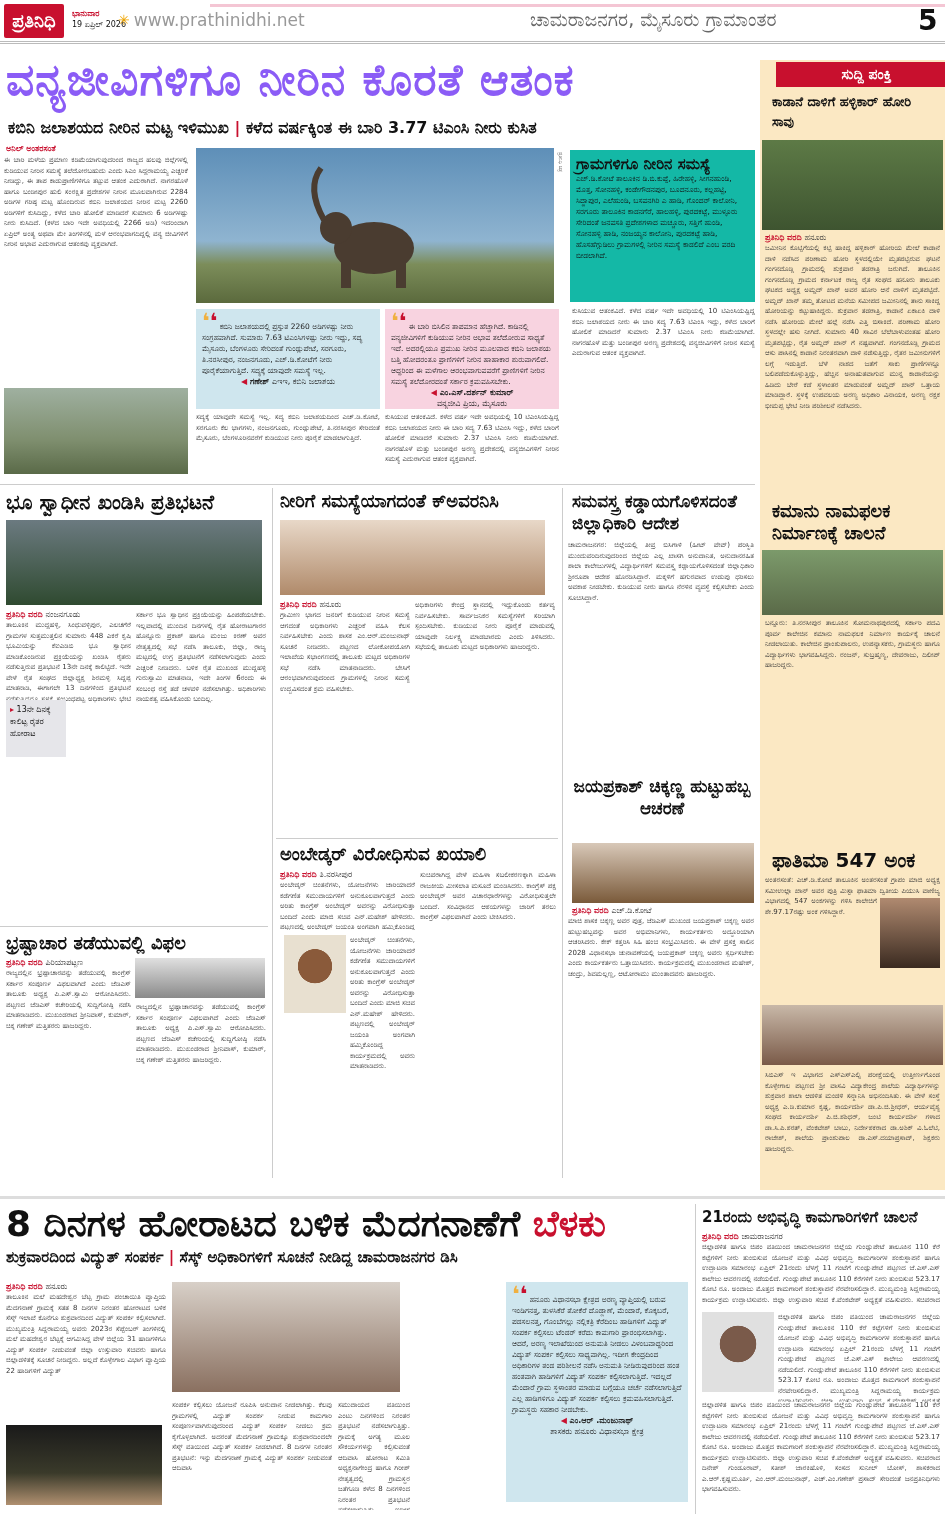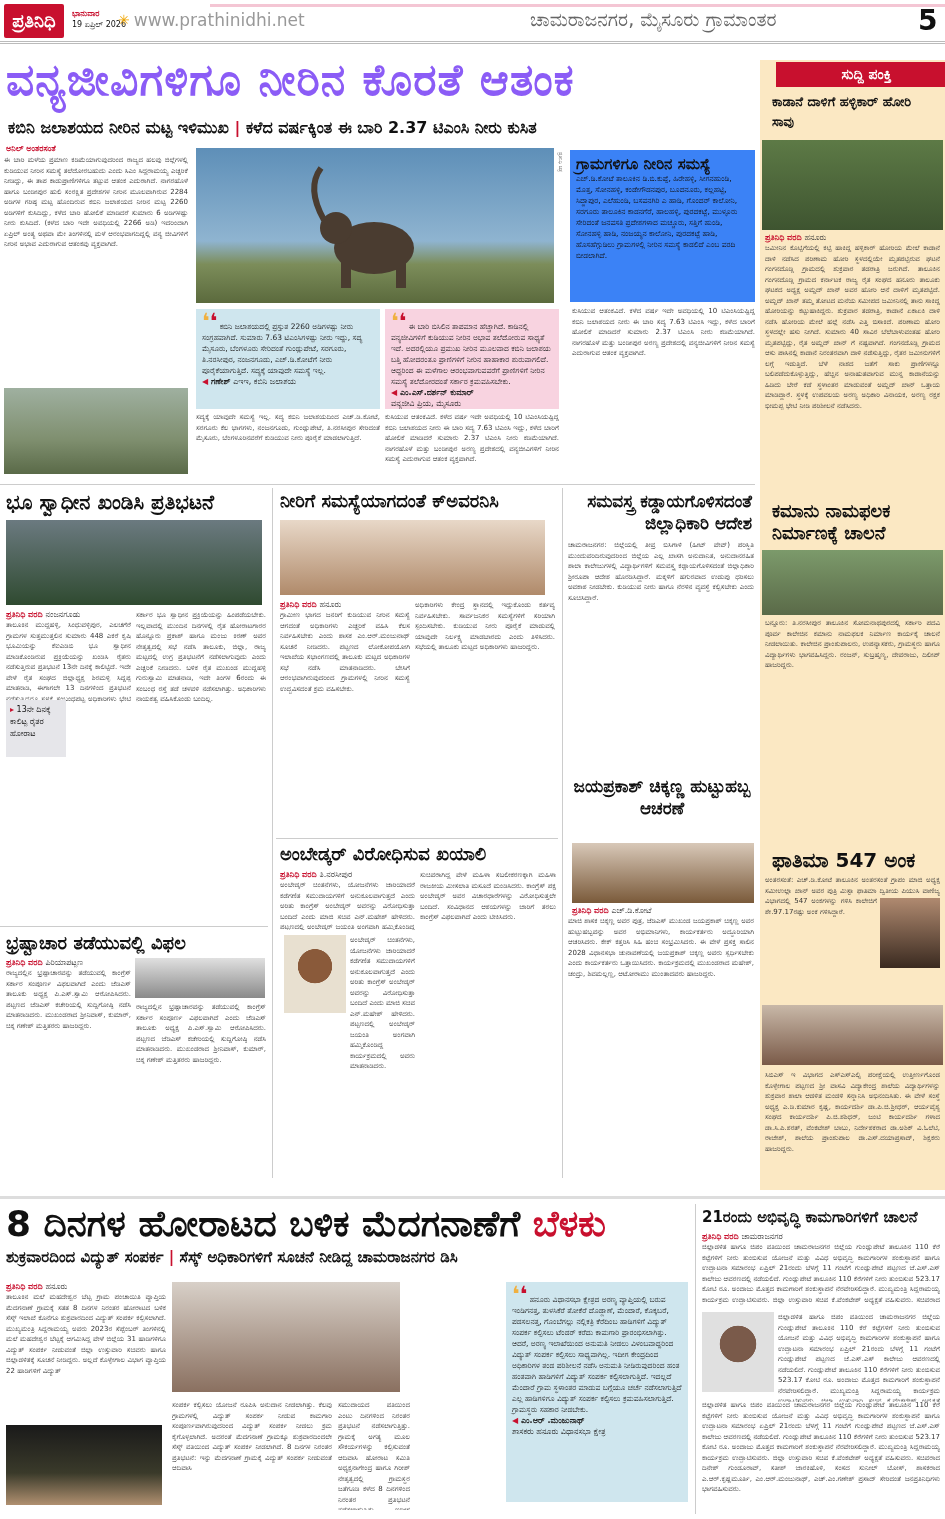--- a/index.html
+++ b/index.html
@@ -18,27 +18,27 @@
 .hl{color:#8b5cf6}
 .redtxt{color:#c8102e}
 .byline{font-size:8px;color:#c8102e;font-weight:bold}
 .byline span{color:#333;font-weight:normal}
 .body{font-size:7px;line-height:10.5px;color:#333;text-align:justify;overflow:hidden}
 .photo{background:linear-gradient(135deg,#6b8a5a,#3d4d3a)}
 .credit{font-size:5px;color:#555;writing-mode:vertical-rl}
 .quote{padding:6px;font-size:7.5px;line-height:11px;color:#222}
 .quote .qm{color:#c8102e;font-size:22px;line-height:14px;font-weight:bold}
 .quote .qm .o{color:#f0b040}
-.quote .sign{text-align:left;font-weight:bold;font-size:8px}
+.quote .sign{text-align:center;font-weight:bold;font-size:8px}
 .quote .sign .arr{color:#c8102e}
 .vline{background:#ccc;width:1px}
 .hline{background:#ccc;height:1px}
 .sidebar{background:#fbe8c3}
 .sudhi{background:#c8102e;color:#fff;text-align:center;font-size:14px;font-weight:bold;padding:4px 0}
-.infobox{background:#3b82f6;padding:6px;font-size:7.5px;line-height:11px}
+.infobox{background:#14b8a6;padding:6px;font-size:7.5px;line-height:11px}
 .infobox .t{font-size:15px;font-weight:bold;line-height:17px}
 .small-hl{font-size:13px;font-weight:bold}
 .caption-box{background:#e6e6ea;font-size:8px;padding:4px;line-height:12px}
 </style>
 </head>
 <body>
 
 <div class="abs masthead"></div>
 <div class="abs pinkbar"></div>
 <div class="abs logo">ಪ್ರತಿನಿಧಿ</div>
@@ -50,21 +50,21 @@
   <span class="spark">✳</span>
   <span>www.prathinidhi.net</span>
 </div>
 <div class="abs section">ಚಾಮರಾಜನಗರ, ಮೈಸೂರು ಗ್ರಾಮಾಂತರ</div>
 <div class="abs pageno">5</div>
 
 <h1 class="abs hl" style="left:6px;top:58px;font-size:44px;letter-spacing:1px">ವನ್ಯಜೀವಿಗಳಿಗೂ ನೀರಿನ ಕೊರತೆ ಆತಂಕ</h1>
 <div class="abs" style="left:8px;top:118px;font-size:16px;font-weight:bold;white-space:nowrap">
   <span>ಕಬಿನಿ ಜಲಾಶಯದ ನೀರಿನ ಮಟ್ಟ ಇಳಿಮುಖ</span>
   <span class="redtxt"> | </span>
-  <span>ಕಳೆದ ವರ್ಷಕ್ಕಿಂತ ಈ ಬಾರಿ 2.37 ಟಿಎಂಸಿ ನೀರು ಕುಸಿತ</span>
+  <span>ಕಳೆದ ವರ್ಷಕ್ಕಿಂತ ಈ ಬಾರಿ 3.77 ಟಿಎಂಸಿ ನೀರು ಕುಸಿತ</span>
 </div>
 <div class="abs byline" style="left:6px;top:144px">ಅನಿಲ್ ಅಂತರಸಂತೆ</div>
 <div class="abs body" style="left:4px;top:155px;width:184px;height:230px">ಈ ಬಾರಿ ಮಳೆಯ ಪ್ರಮಾಣ ಕಡಿಮೆಯಾಗುವುದರಿಂದ ರಾಜ್ಯದ ಹಲವು ಜಿಲ್ಲೆಗಳಲ್ಲಿ ಕುಡಿಯುವ ನೀರಿನ ಸಮಸ್ಯೆ ತಲೆದೋರಬಹುದು ಎಂದು ಸಿಎಂ ಸಿದ್ದರಾಮಯ್ಯ ಎಚ್ಚರಿಕೆ ನೀಡಿದ್ದು, ಈ ತಾಪ ಕಾಡುಪ್ರಾಣಿಗಳಿಗೂ ತಟ್ಟುವ ಆತಂಕ ಎದುರಾಗಿದೆ. ನಾಗರಹೊಳೆ ಹಾಗೂ ಬಂಡೀಪುರ ಹುಲಿ ಸಂರಕ್ಷಿತ ಪ್ರದೇಶಗಳ ನೀರಿನ ಮೂಲವಾಗಿರುವ 2284 ಅಡಿಗಳ ಗರಿಷ್ಠ ಮಟ್ಟ ಹೊಂದಿರುವ ಕಬಿನಿ ಜಲಾಶಯದ ನೀರಿನ ಮಟ್ಟ 2260 ಅಡಿಗಳಿಗೆ ಕುಸಿದಿದ್ದು, ಕಳೆದ ಬಾರಿ ಹೋಲಿಕೆ ಮಾಡಿದರೆ ಸುಮಾರು 6 ಅಡಿಗಳಷ್ಟು ನೀರು ಕುಸಿದಿದೆ. (ಕಳೆದ ಬಾರಿ ಇದೇ ಅವಧಿಯಲ್ಲಿ 2266 ಅಡಿ) ಇದರಿಂದಾಗಿ ಏಪ್ರಿಲ್ ಅಂತ್ಯ ಅಥವಾ ಮೇ ತಿಂಗಳಿನಲ್ಲಿ ಮಳೆ ಆರಂಭವಾಗದಿದ್ದಲ್ಲಿ ವನ್ಯ ಜೀವಿಗಳಿಗೆ ನೀರಿನ ಅಭಾವ ಎದುರಾಗುವ ಆತಂಕವು ವ್ಯಕ್ತವಾಗಿದೆ.</div>
 <div class="abs photo" style="left:4px;top:388px;width:184px;height:86px;background:linear-gradient(#9fb0a0 0%,#7f8f6f 60%,#5a6a48 100%)"></div>
 
 <div class="abs photo" style="left:196px;top:148px;width:358px;height:155px;background:linear-gradient(#5e8fb8 0%,#8fb4d0 60%,#7c8d5a 75%,#5b6a3d 100%)">
   <svg width="358" height="155">
       <ellipse cx="178" cy="100" rx="40" ry="26" fill="#4a3c30"></ellipse>
       <rect x="145" y="105" width="10" height="35" fill="#4a3c30"></rect>
       <rect x="200" y="105" width="10" height="35" fill="#4a3c30"></rect>
@@ -119,21 +119,21 @@
 <div class="abs body" style="left:6px;top:620px;width:125px;height:290px">ತಾಲೂಕಿನ ಮುದ್ದಹಳ್ಳಿ, ಸಿಂಧುವಳ್ಳಿಪುರ, ಎಲಚಗೆರೆ ಗ್ರಾಮಗಳ ಸುತ್ತಮುತ್ತಲಿನ ಸುಮಾರು 448 ಎಕರೆ ಕೃಷಿ ಭೂಮಿಯನ್ನು ಕೆಐಎಡಿಬಿ ಭೂ ಸ್ವಾಧೀನ ಮಾಡಿಕೊಂಡಿರುವ ಪ್ರಕ್ರಿಯೆಯನ್ನು ಖಂಡಿಸಿ ರೈತರು ನಡೆಸುತ್ತಿರುವ ಪ್ರತಿಭಟನೆ 13ನೇ ದಿನಕ್ಕೆ ಕಾಲಿಟ್ಟಿದೆ. ಇದೇ ವೇಳೆ ರೈತ ಸಂಘದ ಜಿಲ್ಲಾಧ್ಯಕ್ಷ ಶಿರಮಳ್ಳಿ ಸಿದ್ದಪ್ಪ ಮಾತನಾಡಿ, ಈಗಾಗಲೇ 13 ದಿನಗಳಿಂದ ಪ್ರತಿಭಟನೆ ನಡೆಸುತ್ತಿದ್ದರೂ ಸ್ಥಳಕ್ಕೆ ಸಂಬಂಧಪಟ್ಟ ಅಧಿಕಾರಿಗಳು ಭೇಟಿ ನೀಡಿಲ್ಲ.</div>
 <div class="abs caption-box" style="left:6px;top:700px;width:60px;height:57px"><span class="redtxt">▸ </span><span>13ನೇ ದಿನಕ್ಕೆ ಕಾಲಿಟ್ಟ ರೈತರ ಹೋರಾಟ</span></div>
 <div class="abs body" style="left:136px;top:610px;width:130px;height:300px">ಸರ್ಕಾರ ಭೂ ಸ್ವಾಧೀನ ಪ್ರಕ್ರಿಯೆಯನ್ನು ಹಿಂಪಡೆಯಬೇಕು. ಇಲ್ಲವಾದಲ್ಲಿ ಮುಂದಿನ ದಿನಗಳಲ್ಲಿ ರೈತ ಹೋರಾಟಗಾರರ ಹೊನ್ನೂರು ಪ್ರಕಾಶ್ ಹಾಗೂ ಮಂಜು ಕಿರಣ್ ಅವರ ನೇತೃತ್ವದಲ್ಲಿ ಸಭೆ ನಡೆಸಿ ತಾಲೂಕು, ಜಿಲ್ಲಾ, ರಾಜ್ಯ ಮಟ್ಟದಲ್ಲಿ ಉಗ್ರ ಪ್ರತಿಭಟನೆಗೆ ನಡೆಸಲಾಗುವುದು ಎಂದು ಎಚ್ಚರಿಕೆ ನೀಡಿದರು. ಬಳಿಕ ರೈತ ಮುಖಂಡ ಮುದ್ದಹಳ್ಳಿ ಗುರುಸ್ವಾಮಿ ಮಾತನಾಡಿ, ಇದೇ ತಿಂಗಳ 6ರಂದು ಈ ಸಂಬಂಧ ರಸ್ತೆ ತಡೆ ಚಳವಳಿ ನಡೆಸಲಾಗಿತ್ತು. ಅಧಿಕಾರಿಗಳು ನಾಯಕತ್ವ ವಹಿಸಿಕೊಂಡು ಬಂದಿಲ್ಲ.</div>
 
 <div class="abs" style="left:280px;top:490px;font-size:18px;font-weight:bold">ನೀರಿಗೆ ಸಮಸ್ಯೆಯಾಗದಂತೆ ಕ್ಅವರನಿಸಿ</div>
 <div class="abs photo" style="left:280px;top:520px;width:265px;height:75px;background:linear-gradient(#e8d8c8,#b08a6a)"></div>
 <div class="abs byline" style="left:280px;top:600px"><span style="color:#c8102e;font-weight:bold">ಪ್ರತಿನಿಧಿ ವರದಿ</span> <span>ಹನೂರು</span></div>
 <div class="abs body" style="left:280px;top:610px;width:130px;height:225px">ಗ್ರಾಮೀಣ ಭಾಗದ ಜನರಿಗೆ ಕುಡಿಯುವ ನೀರಿನ ಸಮಸ್ಯೆ ಆಗದಂತೆ ಅಧಿಕಾರಿಗಳು ಎಚ್ಚರಿಕೆ ವಹಿಸಿ ಕೆಲಸ ನಿರ್ವಹಿಸಬೇಕು ಎಂದು ಶಾಸಕ ಎಂ.ಆರ್.ಮಂಜುನಾಥ್ ಸೂಚನೆ ನೀಡಿದರು. ಪಟ್ಟಣದ ಲೋಕೋಪಯೋಗಿ ಇಲಾಖೆಯ ಸಭಾಂಗಣದಲ್ಲಿ ತಾಲೂಕು ಮಟ್ಟದ ಅಧಿಕಾರಿಗಳ ಸಭೆ ನಡೆಸಿ ಮಾತನಾಡಿದರು. ಬೇಸಿಗೆ ಆರಂಭವಾಗಿರುವುದರಿಂದ ಗ್ರಾಮಗಳಲ್ಲಿ ನೀರಿನ ಸಮಸ್ಯೆ ಉದ್ಭವಿಸದಂತೆ ಕ್ರಮ ವಹಿಸಬೇಕು.</div>
 <div class="abs body" style="left:415px;top:600px;width:140px;height:235px">ಅಧಿಕಾರಿಗಳು ಕೇಂದ್ರ ಸ್ಥಾನದಲ್ಲಿ ಇದ್ದುಕೊಂಡು ಕರ್ತವ್ಯ ನಿರ್ವಹಿಸಬೇಕು. ಸಾರ್ವಜನಿಕರ ಸಮಸ್ಯೆಗಳಿಗೆ ಸರಿಯಾಗಿ ಸ್ಪಂದಿಸಬೇಕು. ಕುಡಿಯುವ ನೀರು ಪೂರೈಕೆ ಮಾಡುವಲ್ಲಿ ಯಾವುದೇ ನಿರ್ಲಕ್ಷ್ಯ ಮಾಡಬಾರದು ಎಂದು ತಿಳಿಸಿದರು. ಸಭೆಯಲ್ಲಿ ತಾಲೂಕು ಮಟ್ಟದ ಅಧಿಕಾರಿಗಳು ಹಾಜರಿದ್ದರು.</div>
 
-<div class="abs" style="left:572px;top:490px;width:180px;text-align:right;font-size:17px;font-weight:bold;line-height:22px">ಸಮವಸ್ತ್ರ ಕಡ್ಡಾಯಗೊಳಿಸದಂತೆ ಜಿಲ್ಲಾಧಿಕಾರಿ ಆದೇಶ</div>
+<div class="abs" style="left:572px;top:490px;width:180px;text-align:left;font-size:17px;font-weight:bold;line-height:22px">ಸಮವಸ್ತ್ರ ಕಡ್ಡಾಯಗೊಳಿಸದಂತೆ ಜಿಲ್ಲಾಧಿಕಾರಿ ಆದೇಶ</div>
 <div class="abs body" style="left:568px;top:540px;width:186px;height:225px">ಚಾಮರಾಜನಗರ: ಜಿಲ್ಲೆಯಲ್ಲಿ ತೀವ್ರ ಬಿಸಿಗಾಳಿ (ಹೀಟ್ ವೇವ್) ಪರಿಸ್ಥಿತಿ ಮುಂದುವರಿದಿರುವುದರಿಂದ ಜಿಲ್ಲೆಯ ಎಲ್ಲ ಖಾಸಗಿ ಅನುದಾನಿತ, ಅನುದಾನರಹಿತ ಶಾಲಾ ಕಾಲೇಜುಗಳಲ್ಲಿ ವಿದ್ಯಾರ್ಥಿಗಳಿಗೆ ಸಮವಸ್ತ್ರ ಕಡ್ಡಾಯಗೊಳಿಸದಂತೆ ಜಿಲ್ಲಾಧಿಕಾರಿ ಶ್ರೀರೂಪಾ ಆದೇಶ ಹೊರಡಿಸಿದ್ದಾರೆ. ಮಕ್ಕಳಿಗೆ ಹಗುರವಾದ ಉಡುಪು ಧರಿಸಲು ಅವಕಾಶ ನೀಡಬೇಕು. ಕುಡಿಯುವ ನೀರು ಹಾಗೂ ನೆರಳಿನ ವ್ಯವಸ್ಥೆ ಕಲ್ಪಿಸಬೇಕು ಎಂದು ಸೂಚಿಸಿದ್ದಾರೆ.</div>
 
 <div class="abs" style="left:572px;top:775px;width:180px;text-align:center;font-size:17px;font-weight:bold;line-height:22px">ಜಯಪ್ರಕಾಶ್ ಚಿಕ್ಕಣ್ಣ ಹುಟ್ಟುಹಬ್ಬ ಆಚರಣೆ</div>
 <div class="abs photo" style="left:572px;top:843px;width:182px;height:60px;background:linear-gradient(#d8c8b8,#7a5a3a)"></div>
 <div class="abs byline" style="left:572px;top:906px"><span style="color:#c8102e;font-weight:bold">ಪ್ರತಿನಿಧಿ ವರದಿ</span> <span>ಎಚ್.ಡಿ.ಕೋಟೆ</span></div>
 <div class="abs body" style="left:568px;top:916px;width:186px;height:262px">ಮಾಜಿ ಶಾಸಕ ಚಿಕ್ಕಣ್ಣ ಅವರ ಪುತ್ರ, ಜೆಡಿಎಸ್ ಮುಖಂಡ ಜಯಪ್ರಕಾಶ್ ಚಿಕ್ಕಣ್ಣ ಅವರ ಹುಟ್ಟುಹಬ್ಬವನ್ನು ಅವರ ಅಭಿಮಾನಿಗಳು, ಕಾರ್ಯಕರ್ತರು ಅದ್ಧೂರಿಯಾಗಿ ಆಚರಿಸಿದರು. ಕೇಕ್ ಕತ್ತರಿಸಿ ಸಿಹಿ ಹಂಚಿ ಸಂಭ್ರಮಿಸಿದರು. ಈ ವೇಳೆ ಪ್ರಸಕ್ತ ಸಾಲಿನ 2028 ವಿಧಾನಸಭಾ ಚುನಾವಣೆಯಲ್ಲಿ ಜಯಪ್ರಕಾಶ್ ಚಿಕ್ಕಣ್ಣ ಅವರು ಸ್ಪರ್ಧಿಸಬೇಕು ಎಂದು ಕಾರ್ಯಕರ್ತರು ಒತ್ತಾಯಿಸಿದರು. ಕಾರ್ಯಕ್ರಮದಲ್ಲಿ ಮುಖಂಡರಾದ ಮಹೇಶ್, ಚಂದ್ರು, ಶಿವಮಲ್ಲಣ್ಣ, ಆಟೋರಾಮು ಮುಂತಾದವರು ಹಾಜರಿದ್ದರು.</div>
 
 <div class="abs hline" style="left:276px;top:838px;width:282px"></div>
 <div class="abs" style="left:280px;top:843px;font-size:18px;font-weight:bold">ಅಂಬೇಡ್ಕರ್ ವಿರೋಧಿಸುವ ಖಯಾಲಿ</div>
 <div class="abs byline" style="left:280px;top:870px"><span style="color:#c8102e;font-weight:bold">ಪ್ರತಿನಿಧಿ ವರದಿ</span> <span>ತಿ.ನರಸೀಪುರ</span></div>

